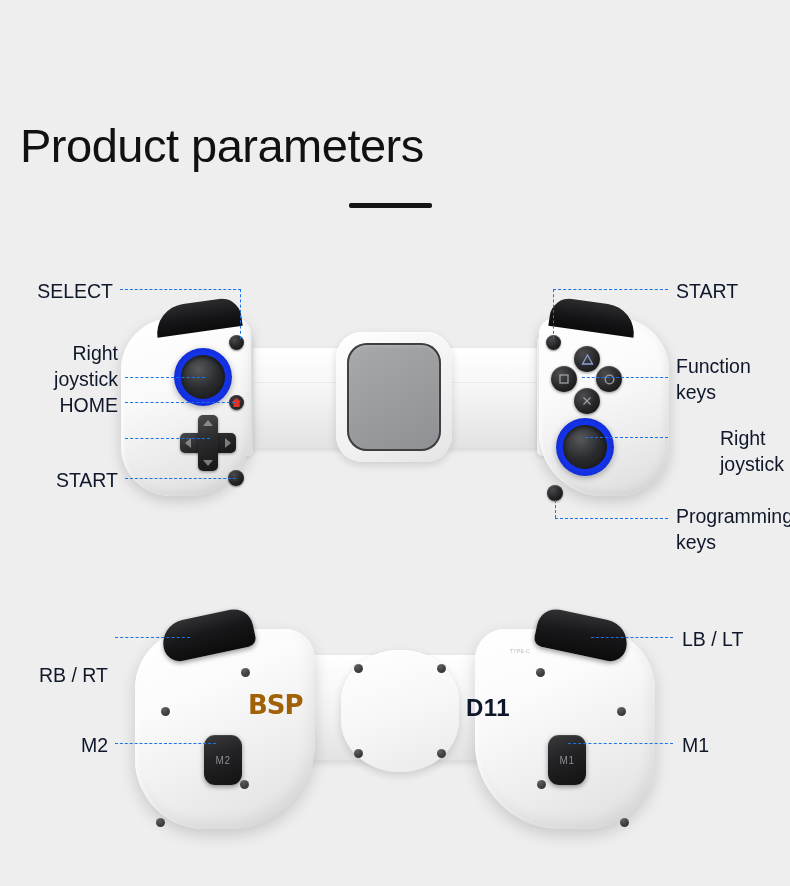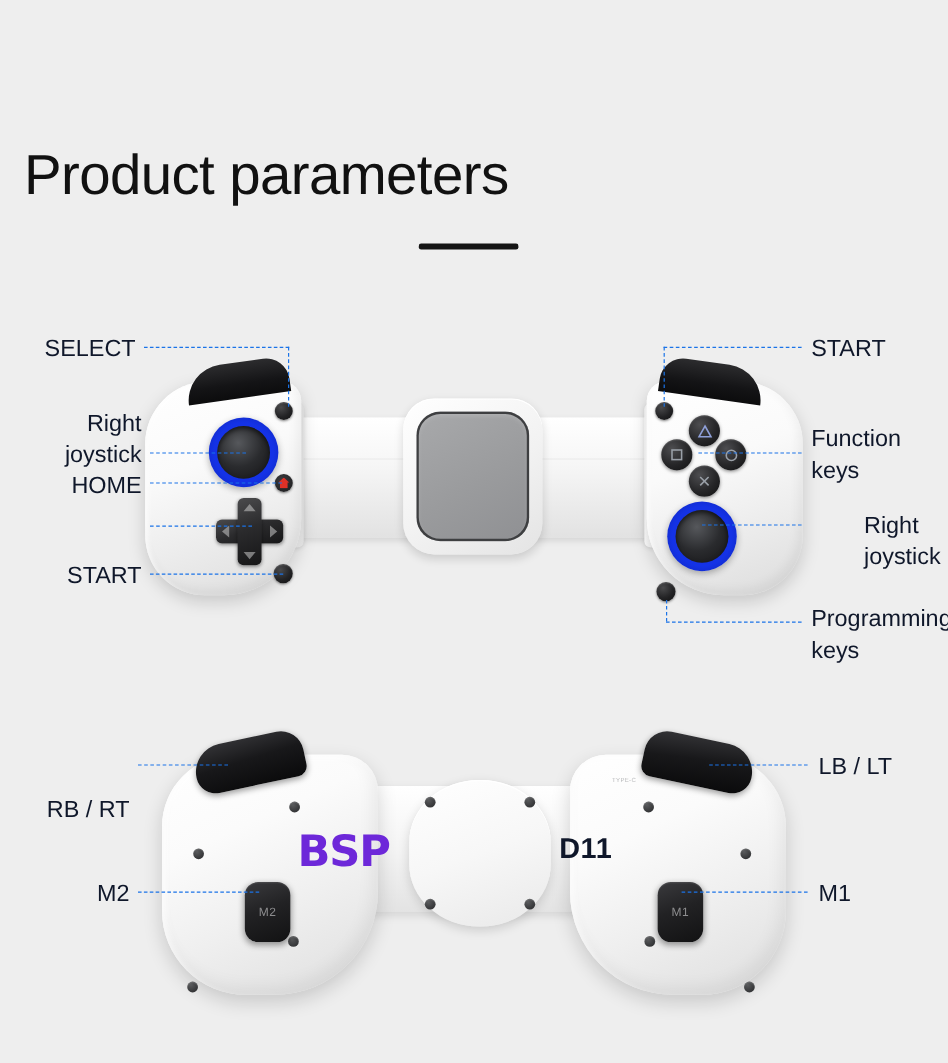--- a/index.html
+++ b/index.html
@@ -199,21 +199,21 @@
   .paddle {
     position:absolute; width:38px; height:50px; border-radius:11px;
     background:linear-gradient(160deg,#3a3a3d 0%,#222224 45%,#121213 100%);
     box-shadow:0 2px 5px rgba(0,0,0,0.4), inset 0 1px 1px rgba(255,255,255,0.1);
     display:flex; align-items:center; justify-content:center;
   }
   .paddle span { color:#8c8c8e; font-size:10px; letter-spacing:0.5px; }
 
   .brand-logo {
     position:absolute; left:248px; top:690px;
-    font-size:36px; font-weight:bold; color:#6d28d9;
+    font-size:26px; font-weight:bold; color:#a16207;
     letter-spacing:-1px; font-family:"DejaVu Sans", sans-serif;
   }
   .model-name {
     position:absolute; left:466px; top:694px;
     font-size:24px; font-weight:bold; color:#0f172a; letter-spacing:0.5px;
   }
   .tiny-port {
     position:absolute; left:510px; top:648px;
     font-size:5px; color:#b9babc; letter-spacing:0.3px;
   }

